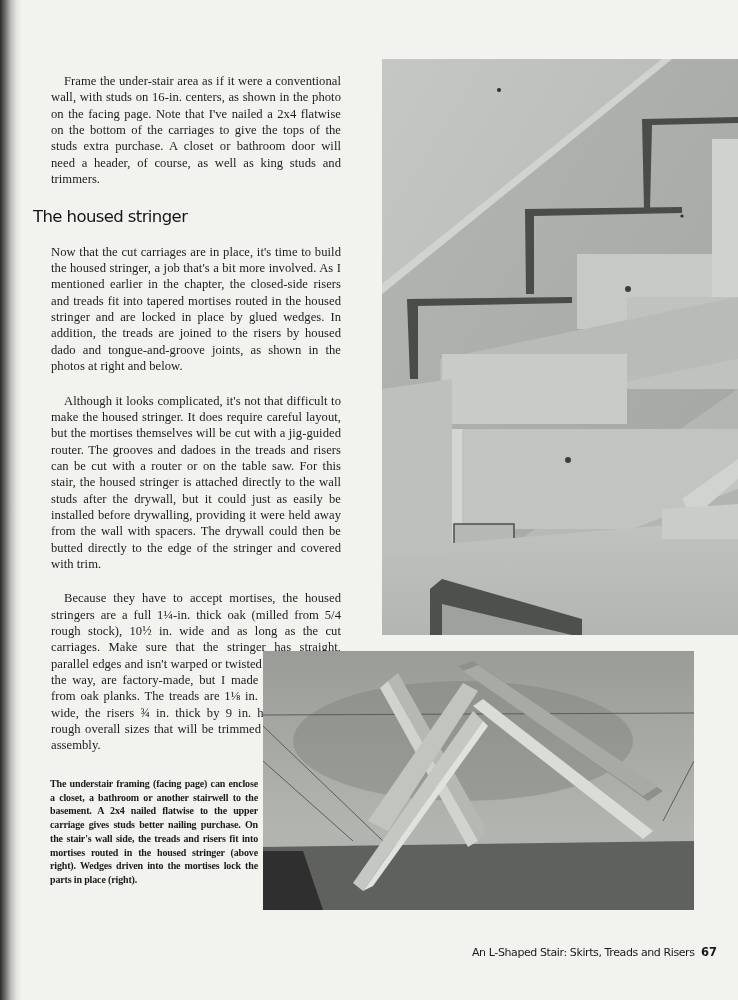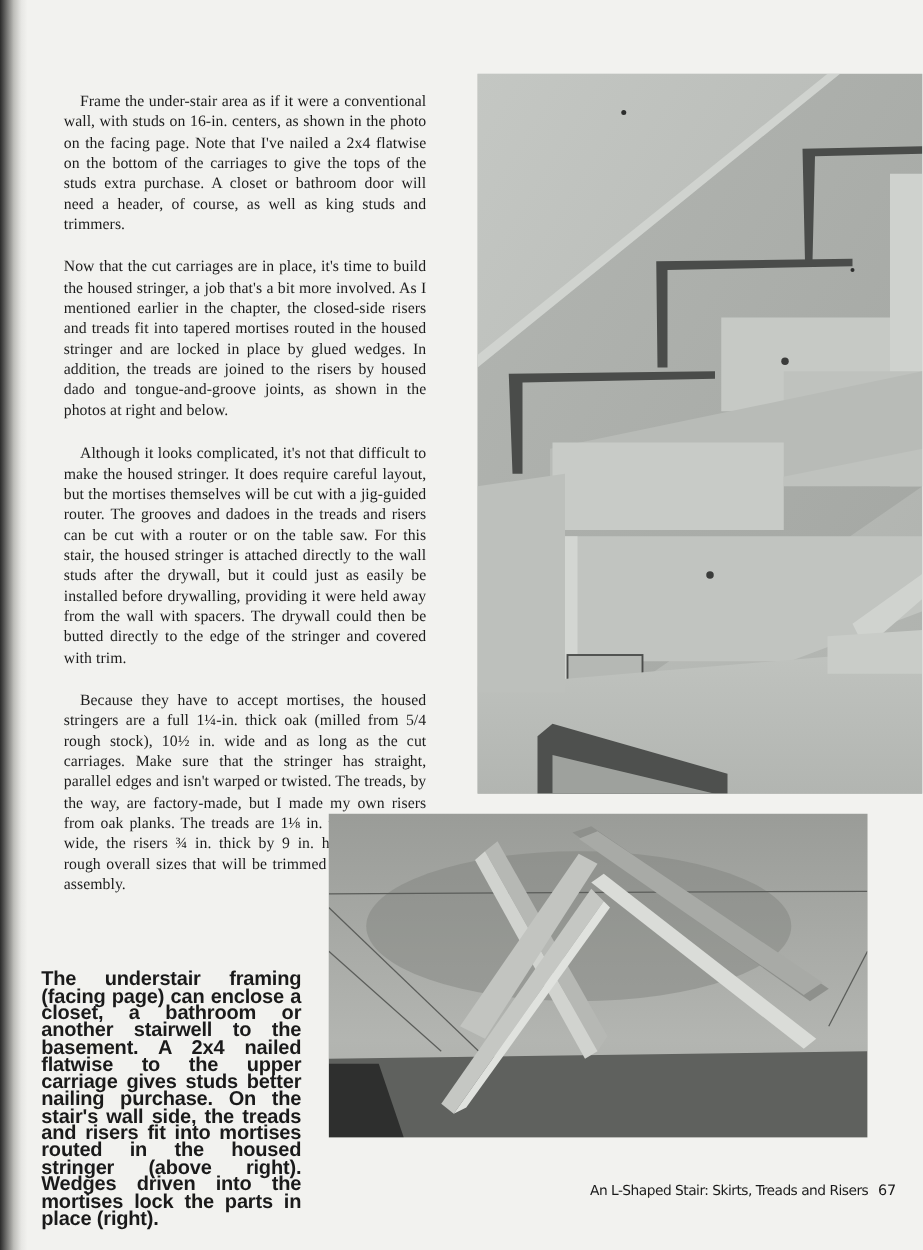--- a/index.html
+++ b/index.html
@@ -30,39 +30,40 @@
     .photo-top {
       left: 382px; top: 59px; width: 356px; height: 576px;
       background: #b9bcb8;
     }
     .photo-bottom {
       left: 263px; top: 651px; width: 431px; height: 259px;
       background: #a4a6a2;
     }
     .photo svg { display: block; width: 100%; height: 100%; }
     .caption {
-      position: absolute; left: 33px; top: 777px; width: 208px;
-      font-family: Liberation Sans, sans-serif; font-weight: bold; font-size: 16px; line-height: 13.7px;
+      position: absolute; left: 50px; top: 777px; width: 208px;
+      font-family: Liberation Serif, serif; font-weight: bold; font-size: 10px; line-height: 13.7px;
       text-align: justify; color: #1a1a1a; letter-spacing: -0.15px;
     }
     .footer {
       position: absolute; left: 472px; top: 944px; width: 260px; height: 16px;
       font-family: "DejaVu Sans", sans-serif; font-size: 11px; color: #1a1a1a;
       display: flex; justify-content: space-between; align-items: center;
     }
     .footer .running-head { letter-spacing: -0.4px; }
-    .footer .page-number { font-weight: normal; font-size: 11.5px; margin-right: 15px; }
+    .footer .page-number { font-weight: bold; font-size: 11.5px; margin-right: 15px; }
   </style>
 </head>
 <body>
 
 <div class="scan-shadow"></div>
 
 <div class="body-col">
   <p>Frame the under-stair area as if it were a conventional wall, with studs on 16-in. centers, as shown in the photo on the facing page. Note that I've nailed a 2x4 flatwise on the bottom of the carriages to give the tops of the studs extra purchase. A closet or bathroom door will need a header, of course, as well as king studs and trimmers.</p>
+  <h2 class="heading">The housed stringer</h2>
   <p class="noindent">Now that the cut carriages are in place, it's time to build the housed stringer, a job that's a bit more involved. As I mentioned earlier in the chapter, the closed-side risers and treads fit into tapered mortises routed in the housed stringer and are locked in place by glued wedges. In addition, the treads are joined to the risers by housed dado and tongue-and-groove joints, as shown in the photos at right and below.</p>
   <p>Although it looks complicated, it's not that difficult to make the housed stringer. It does require careful layout, but the mortises themselves will be cut with a jig-guided router. The grooves and dadoes in the treads and risers can be cut with a router or on the table saw. For this stair, the housed stringer is attached directly to the wall studs after the drywall, but it could just as easily be installed before drywalling, providing it were held away from the wall with spacers. The drywall could then be butted directly to the edge of the stringer and covered with trim.</p>
   <p>Because they have to accept mortises, the housed stringers are a full 1¼-in. thick oak (milled from 5/4 rough stock), 10½ in. wide and as long as the cut carriages. Make sure that the stringer has straight, parallel edges and isn't warped or twisted. The treads, by the way, are factory-made, but I made my own risers from oak planks. The treads are 1⅛ in. thick by 12 in. wide, the risers ¾ in. thick by 9 in. high. These are rough overall sizes that will be trimmed to final size at assembly.</p>
 </div>
 
 <div class="photo photo-top">
   <svg viewBox="0 0 356 576" preserveAspectRatio="none">
     <defs>
       <linearGradient id="wallG" x1="0" y1="0" x2="1" y2="1">
         <stop offset="0" stop-color="#c4c7c3"></stop>

